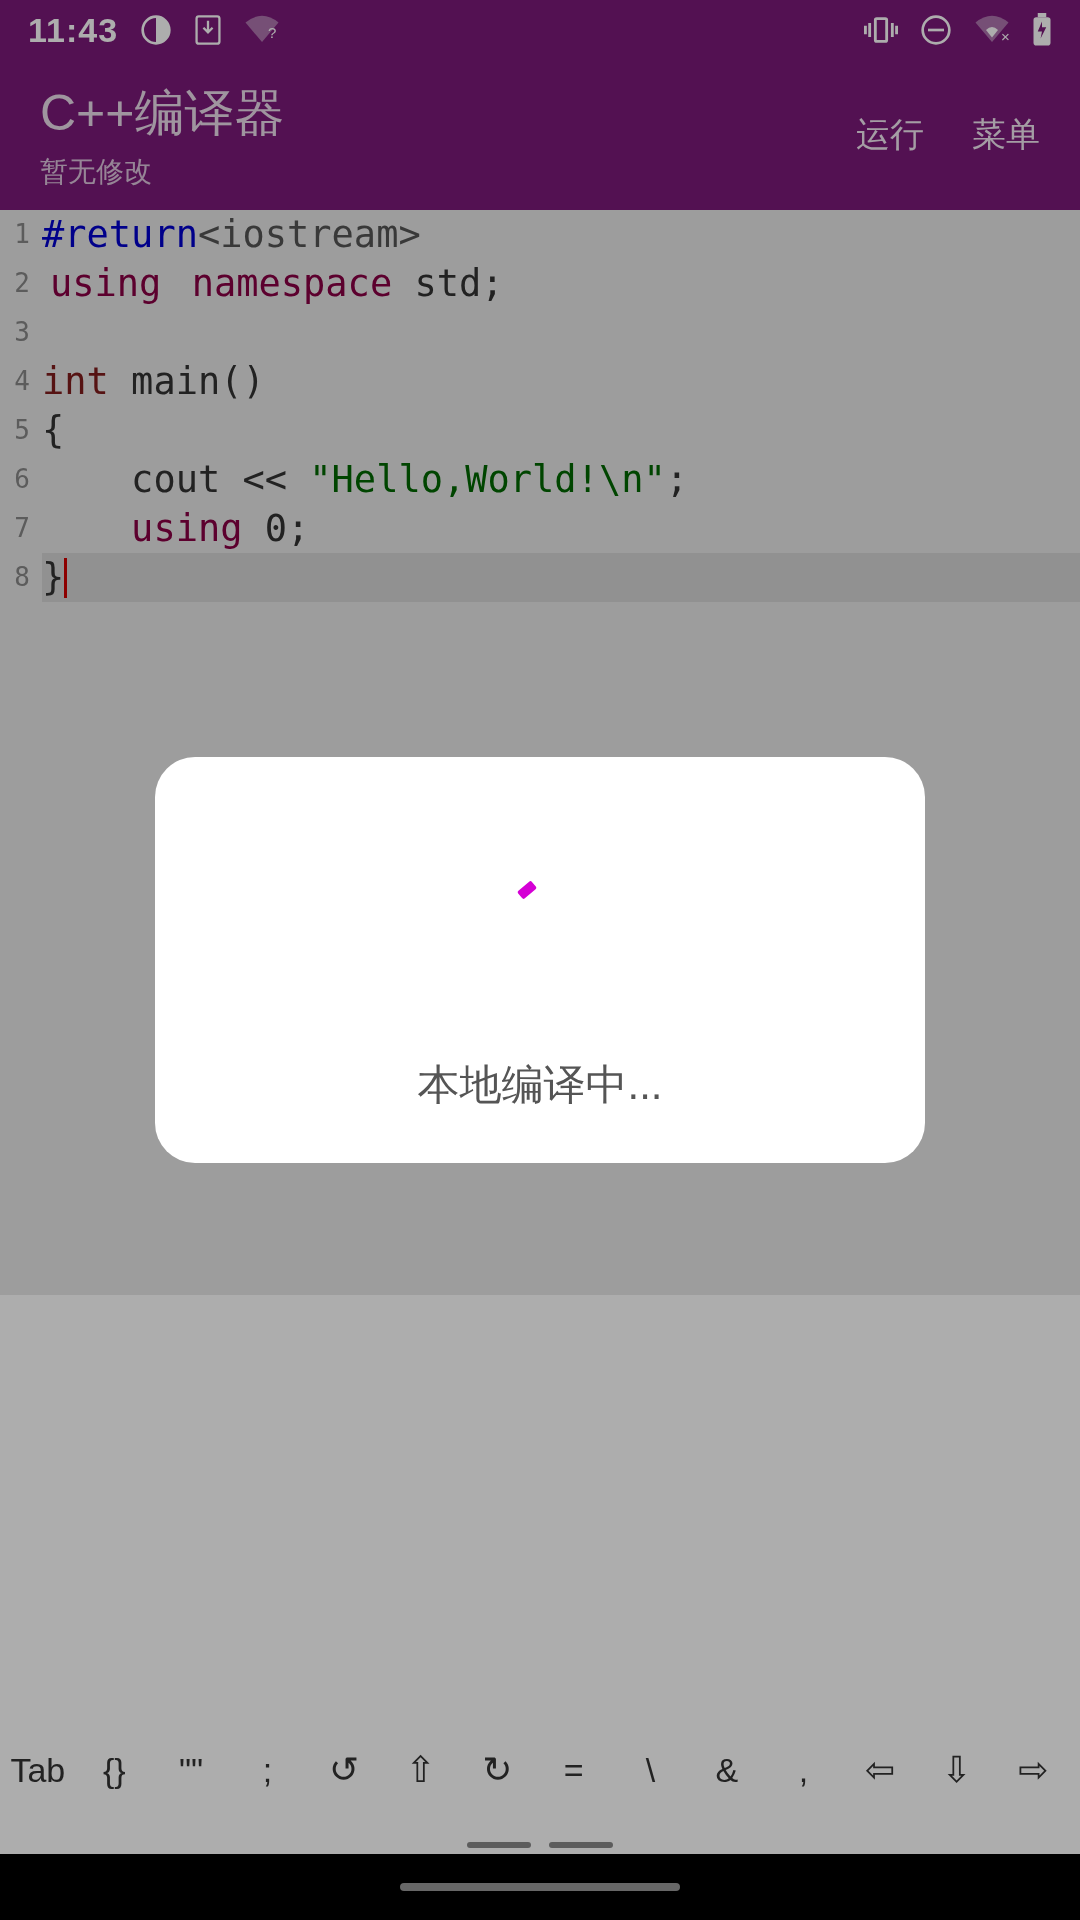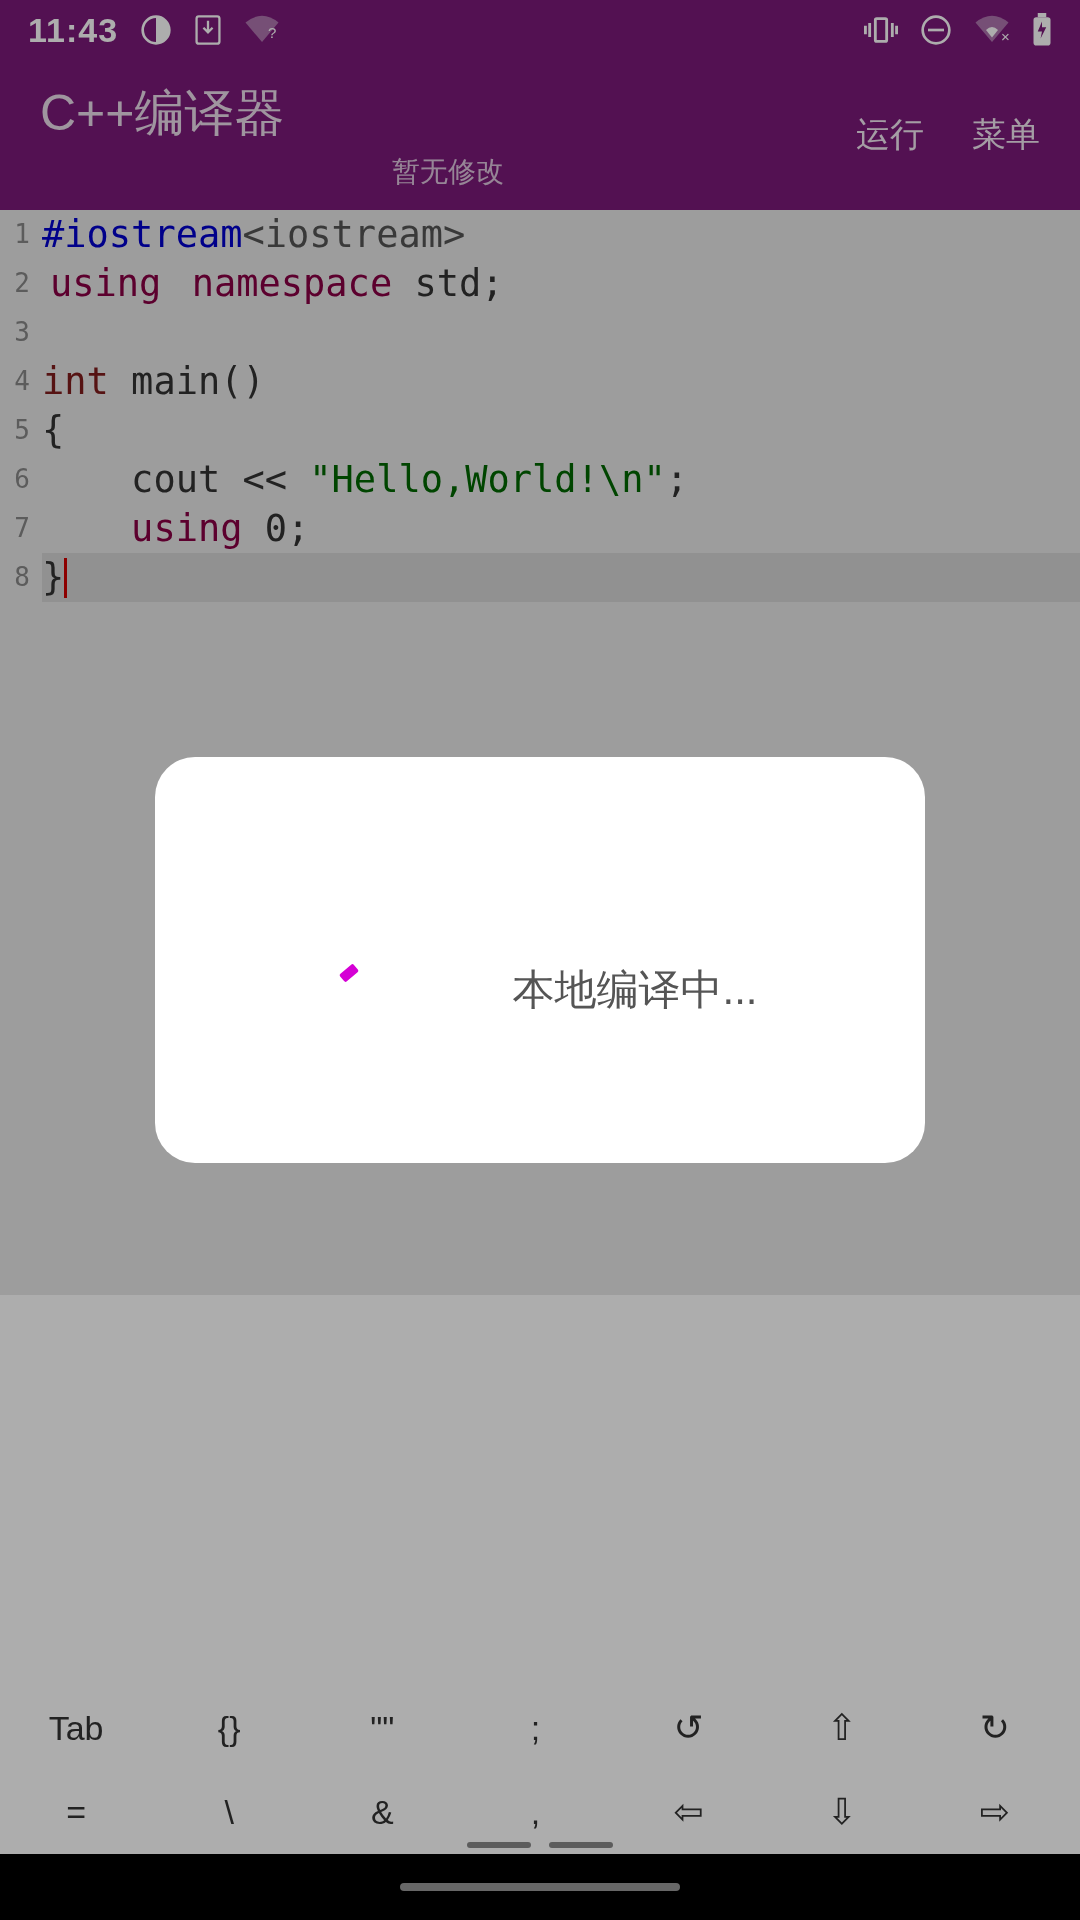--- a/index.html
+++ b/index.html
@@ -23,21 +23,21 @@
     .app-bar {
       height: 150px;
       background: #7b1a7a;
       display: flex;
       align-items: center;
       padding: 0 40px;
       color: #fff;
     }
     .app-bar-left { flex: 1; display: flex; flex-direction: column; justify-content: center; }
     .app-title { font-size: 50px; font-weight: 400; color: rgba(255,255,255,0.85); }
-    .app-subtitle { font-size: 28px; color: rgba(255,255,255,0.75); margin-top: 6px; text-align: center; }
+    .app-subtitle { font-size: 28px; color: rgba(255,255,255,0.75); margin-top: 6px; }
     .app-bar-right { display: flex; gap: 48px; }
     .app-action { font-size: 34px; color: rgba(255,255,255,0.9); }
 
     .editor-area {
       height: 1085px;
       background: #e8e8e8;
       display: flex;
       font-family: 'Menlo', 'Consolas', monospace;
       font-size: 37px;
       line-height: 49px;
@@ -67,21 +67,21 @@
     .tok-ident { color: #333; }
     .tok-return { color: #880044; }
     .cursor { display:inline-block; width:3px; height:40px; background:#d00000; vertical-align:middle; margin-bottom:4px;}
 
     .key-rows {
       position: absolute;
       bottom: 66px;
       left: 0; right: 8px;
       height: 168px;
       display: flex;
-      flex-direction: column;
+      flex-direction: row;
       text-align: center;
     }
     .key-row { flex:1; display:flex; }
     .key {
       flex:1;
       display:flex;
       align-items:center;
       justify-content:center;
       font-size: 34px;
       color: #333;
@@ -111,21 +111,21 @@
       justify-content:center;
       pointer-events:none;
       z-index:10;
     }
     .dialog {
       width: 770px;
       height: 406px;
       background: #fff;
       border-radius: 40px;
       display:flex;
-      flex-direction:row;
+      flex-direction:column;
       align-items:center;
       justify-content:center;
       gap: 110px;
       padding-top: 60px;
     }
     .spinner {
       width: 80px; height: 80px;
       position: relative;
     }
     .spinner-tick {
@@ -211,21 +211,21 @@
       <div>1</div>
       <div>2</div>
       <div>3</div>
       <div>4</div>
       <div>5</div>
       <div>6</div>
       <div>7</div>
       <div>8</div>
     </div>
   <div class="code" id="code">
-      <div class="code-line"><span class="tok-preproc">#iostream</span><span class="tok-tag">&lt;iostream&gt;</span></div>
+      <div class="code-line"><span class="tok-preproc">#return</span><span class="tok-tag">&lt;iostream&gt;</span></div>
       <div class="code-line"><span class="tok-keyword">using</span><span class="tok-ident"> </span><span class="tok-keyword">namespace</span><span class="tok-ident"> std;</span></div>
       <div class="code-line"><span class="tok-ident"></span></div>
       <div class="code-line"><span class="tok-type">int</span><span class="tok-ident"> main()</span></div>
       <div class="code-line"><span class="tok-ident">{</span></div>
       <div class="code-line"><span class="tok-ident">    cout &lt;&lt; </span><span class="tok-string">"Hello,World!\n"</span><span class="tok-ident">;</span></div>
       <div class="code-line"><span class="tok-ident">    </span><span class="tok-return">using</span><span class="tok-ident"> 0;</span></div>
       <div class="code-line hl"><span class="tok-ident">}</span><span class="cursor"></span></div>
     </div>
 </div>
 

